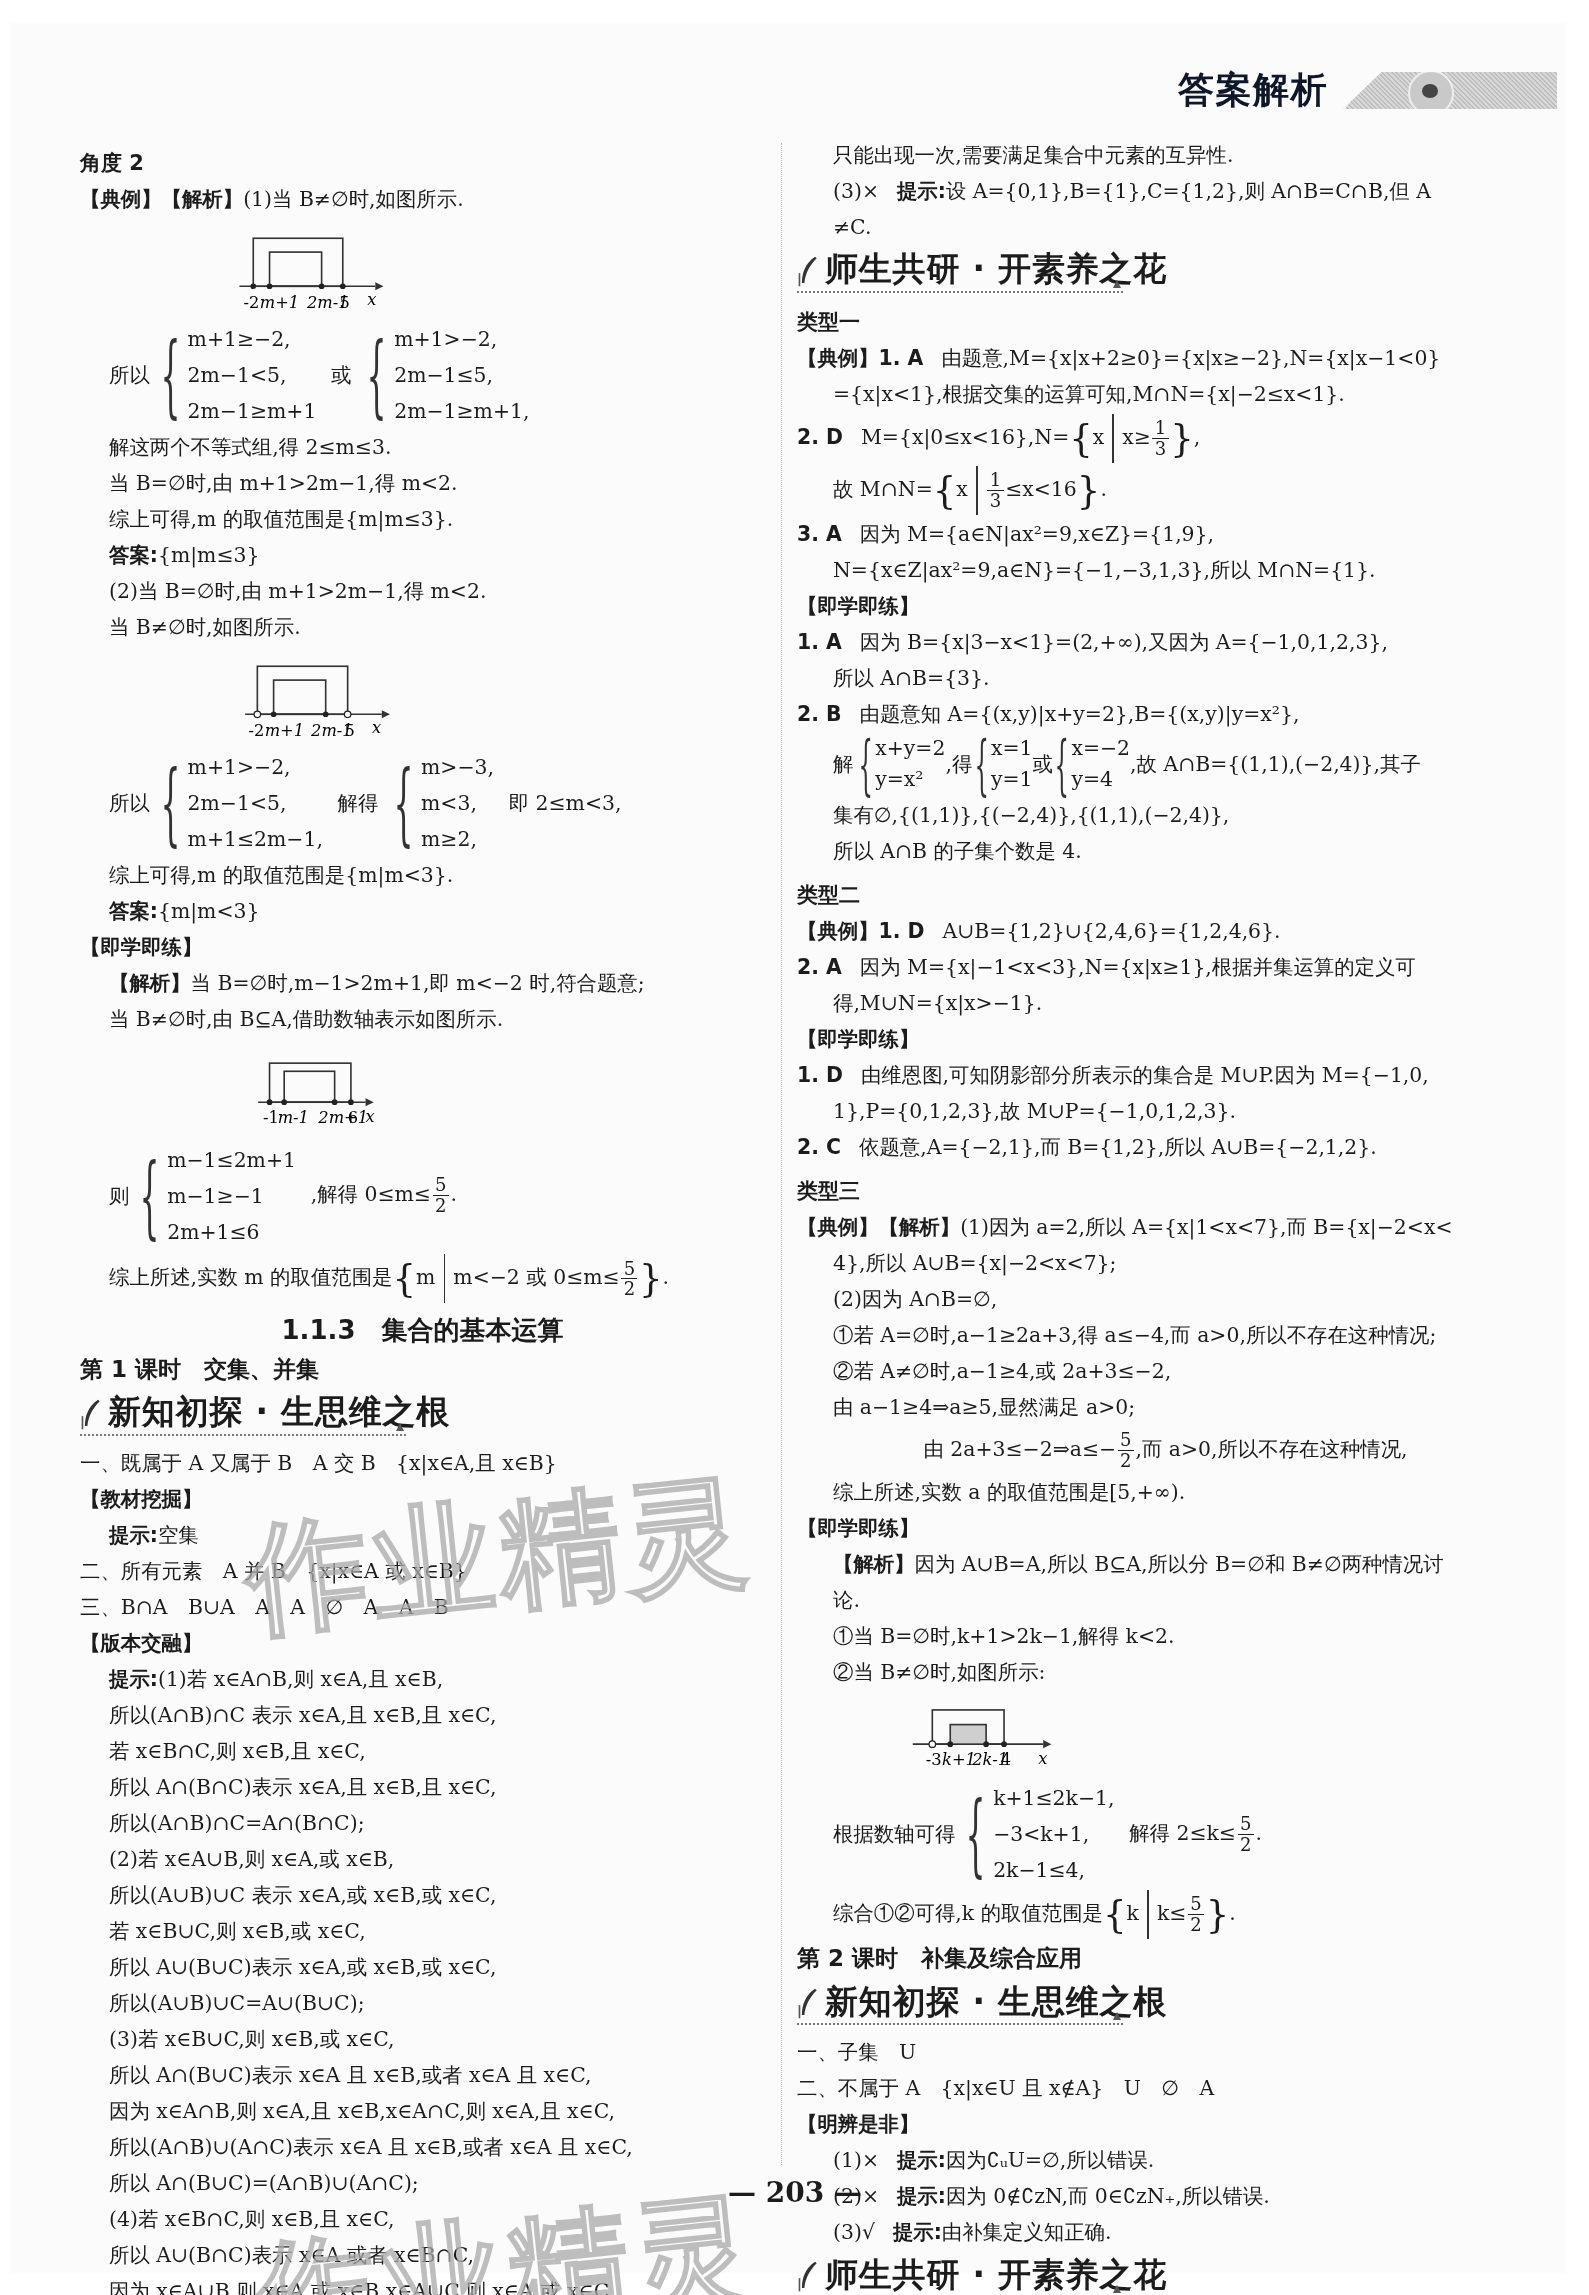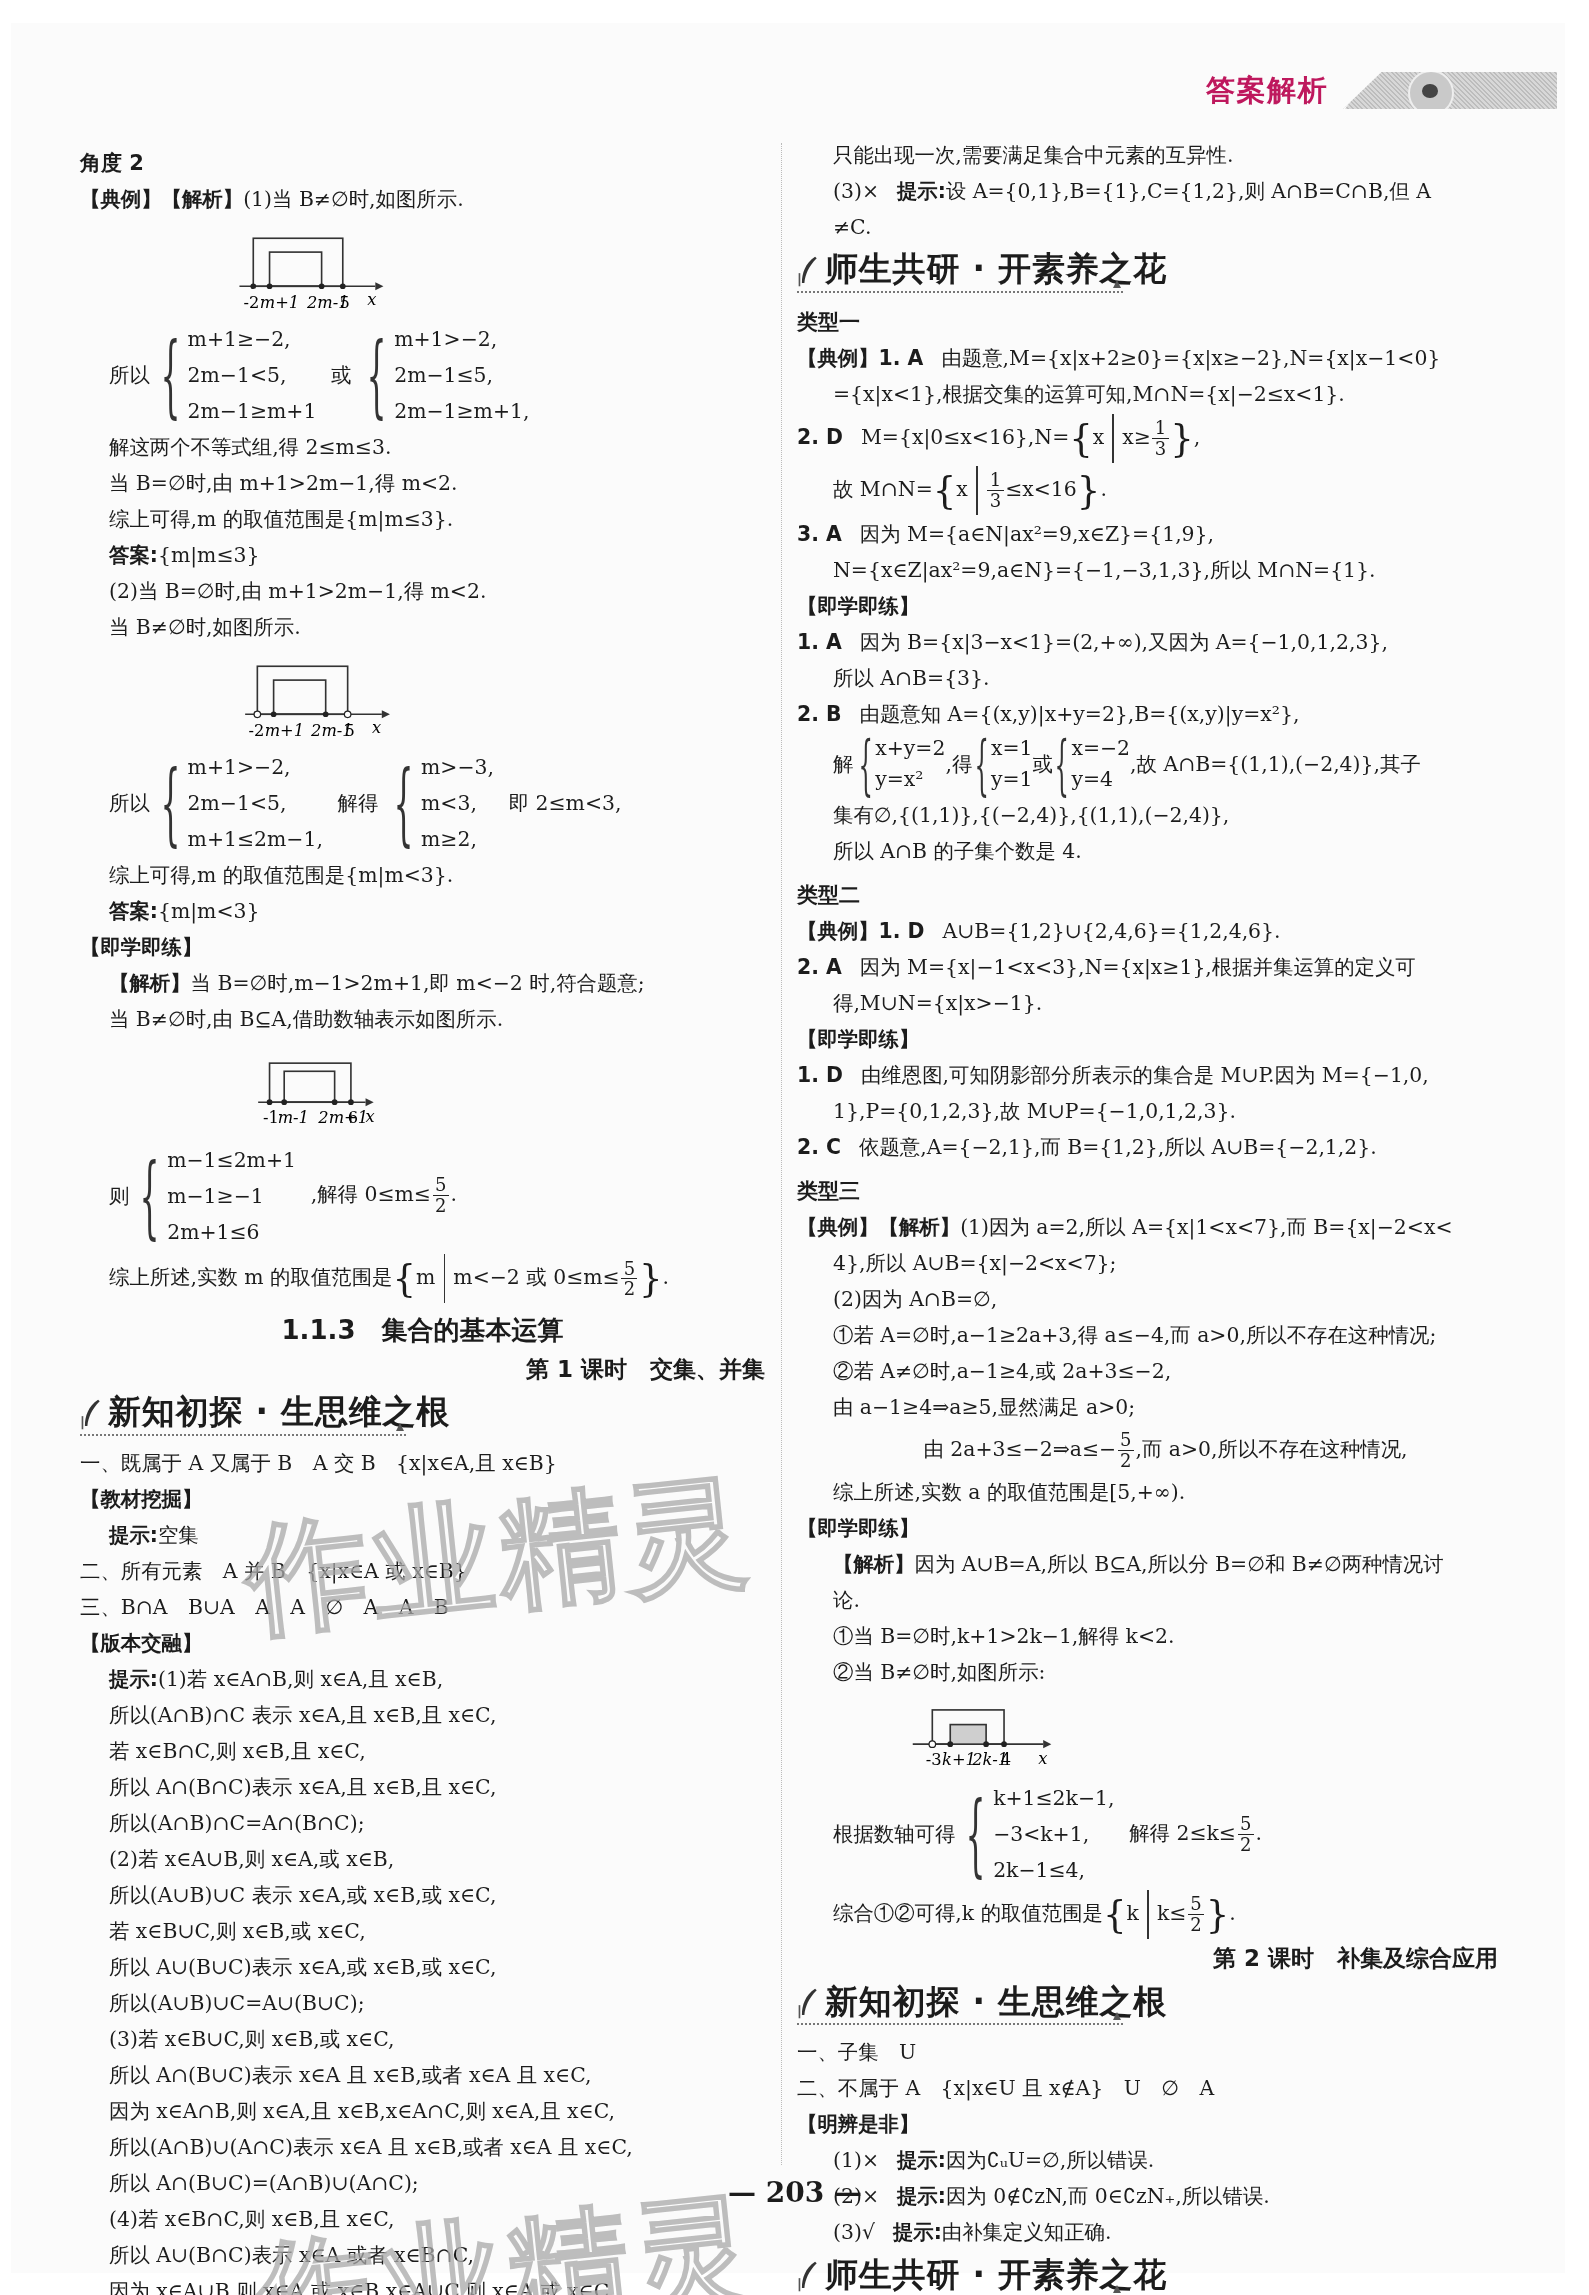--- a/index.html
+++ b/index.html
@@ -1,20 +1,20 @@
 <!DOCTYPE html>
 <html style="font-size:13px"><head>
 <meta charset="utf-8">
 <style>
   html, body { margin:0; padding:0; background:#ffffff; }
   body { width:1590px; height:2295px; position:relative; overflow:hidden;
          font-family:"DejaVu Serif","Liberation Serif",serif; color:#1c1c1c; }
   .page { position:absolute; left:11.4px; top:23px; width:1554px; height:2250px; background:#fbfbfb; }
   .header { position:absolute; right:33px; top:70px; height:41px; display:flex; align-items:center; }
-  .header-title { font-family:"DejaVu Sans","Liberation Sans",sans-serif; font-weight:bold; font-size:29px; letter-spacing:1.6px; margin-right:14.7px; color:#be185d; }
+  .header-title { font-family:"DejaVu Sans","Liberation Sans",sans-serif; font-weight:bold; font-size:36px; letter-spacing:1.6px; margin-right:14.7px; color:#0f172a; }
   .header-band { width:214px; height:37px; position:relative;
     background:repeating-linear-gradient(45deg,#bdbdbd 0 1.6px,#d8d8d8 1.6px 3.3px);
     clip-path:polygon(18% 0,100% 0,100% 100%,0 100%); }
   .header-band .slash { position:absolute; left:6.5px; top:0; width:8.2px; height:37px; background:#fbfbfb; transform:skewX(-35deg); }
   .header-band .badge { position:absolute; left:65px; top:-2.4px; width:42px; height:42px; border-radius:50%; border:2.4px solid #eee; background:#c9c9c9; }
   .header-band .badge::after { content:""; position:absolute; left:12.2px; top:12.2px; width:16.3px; height:14.7px; border-radius:50%; background:#444; }
   .col { position:absolute; top:137px; font-size:20.4px; line-height:36px; }
   .col.left { left:80px; width:685px; }
   .col.right { left:797px; width:701px; }
   .divider { position:absolute; left:781px; top:143px; height:2022px; border-left:1.6px dotted #bbb; }
@@ -28,21 +28,21 @@
   .sys { display:flex; align-items:center; padding-left:29px; }
   .brace { font-size:90px; line-height:1; transform:scaleX(0.35); display:inline-block; color:#333; font-family:"DejaVu Serif",serif; margin:0 -11.4px; }
   .sys-rows { display:flex; flex-direction:column; line-height:36px; }
   .sys-label { padding-right:3.3px; }
   .sys-mid { padding:0 8.2px 0 14.7px; }
   .frac { display:inline-flex; flex-direction:column; align-items:center; vertical-align:middle; font-size:18px; line-height:19.6px; margin:0 1.6px; }
   .frac .num { border-bottom:1.2px solid #222; padding:0 2.4px; }
   .set-big { font-size:37px; vertical-align:middle; font-weight:lighter; }
   .vbar { display:inline-block; width:1.6px; height:49px; background:#333; vertical-align:middle; margin:0 8.2px; }
   .chapter { text-align:center; font-family:"DejaVu Sans","Liberation Sans",sans-serif; font-weight:bold; font-size:26px; line-height:41px; }
-  .lesson { text-align:right; font-family:"DejaVu Sans","Liberation Sans",sans-serif; font-weight:bold; font-size:23px; line-height:37px; }
+  .lesson { text-align:left; font-family:"DejaVu Sans","Liberation Sans",sans-serif; font-weight:bold; font-size:23px; line-height:37px; }
   .sec-head { position:relative; height:46px; margin:4.9px 0 6.5px 0; width:375px; }
   .sec-head .quill { position:absolute; left:0; top:4.9px; width:23px; height:33px; }
   .sec-head .txt { position:absolute; left:28px; top:1.6px; font-family:"DejaVu Sans","Liberation Sans",sans-serif; font-weight:bold; font-size:33px; letter-spacing:0.8px; }
   .sec-head .rule { position:absolute; left:0; right:49px; bottom:3.3px; border-bottom:2.4px dotted #777; }
   .sec-head .tri { position:absolute; right:51px; bottom:8.2px; width:0; height:0; border-left:4.9px solid transparent; border-right:4.9px solid transparent; border-bottom:8.2px solid #555; }
   .page-num { position:absolute; left:0; width:100%; top:2176px; text-align:center; font-family:"DejaVu Serif",serif; font-weight:bold; font-size:28px; }
   .watermark { position:absolute; font-family:"DejaVu Sans",sans-serif; font-weight:bold; color:transparent; -webkit-text-stroke:1.6px #a9a9a9; letter-spacing:4.9px; pointer-events:none; }
   .wm1 { left:245px; top:1475px; font-size:122px; transform:rotate(-6deg); opacity:0.75; }
   .wm2 { left:253px; top:2193px; font-size:122px; transform:rotate(-6deg); opacity:0.75; }
   .sp { display:inline-block; width:18px; }

